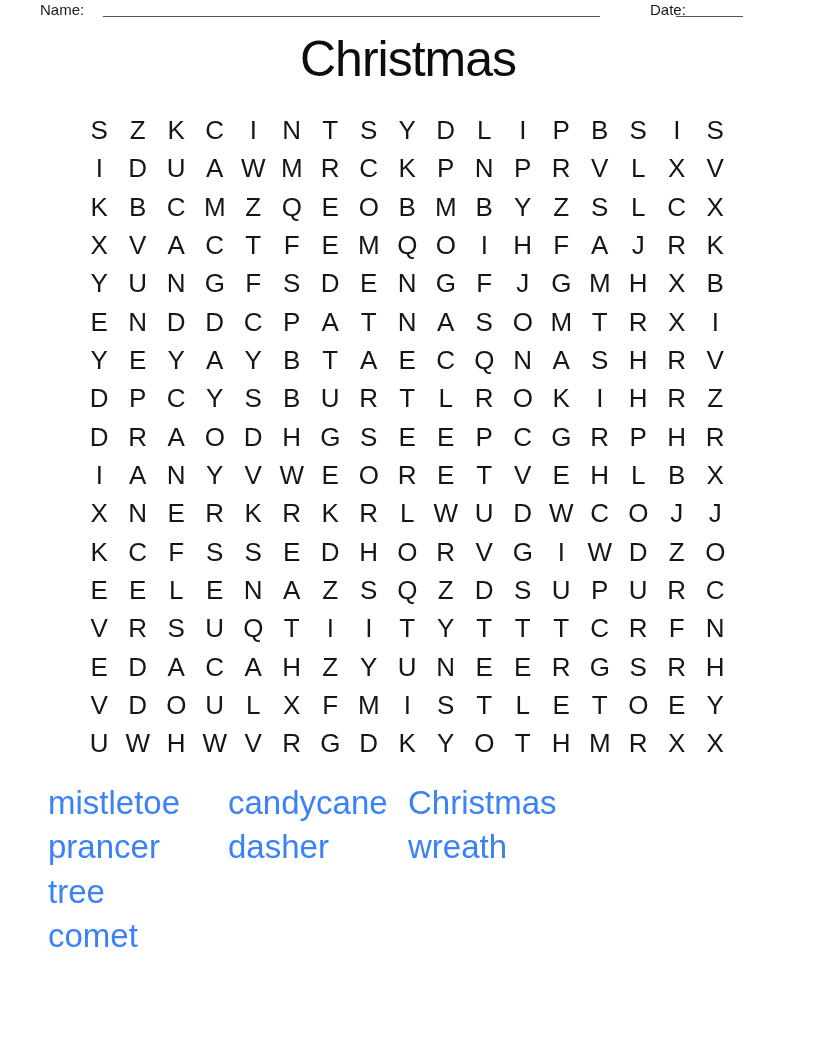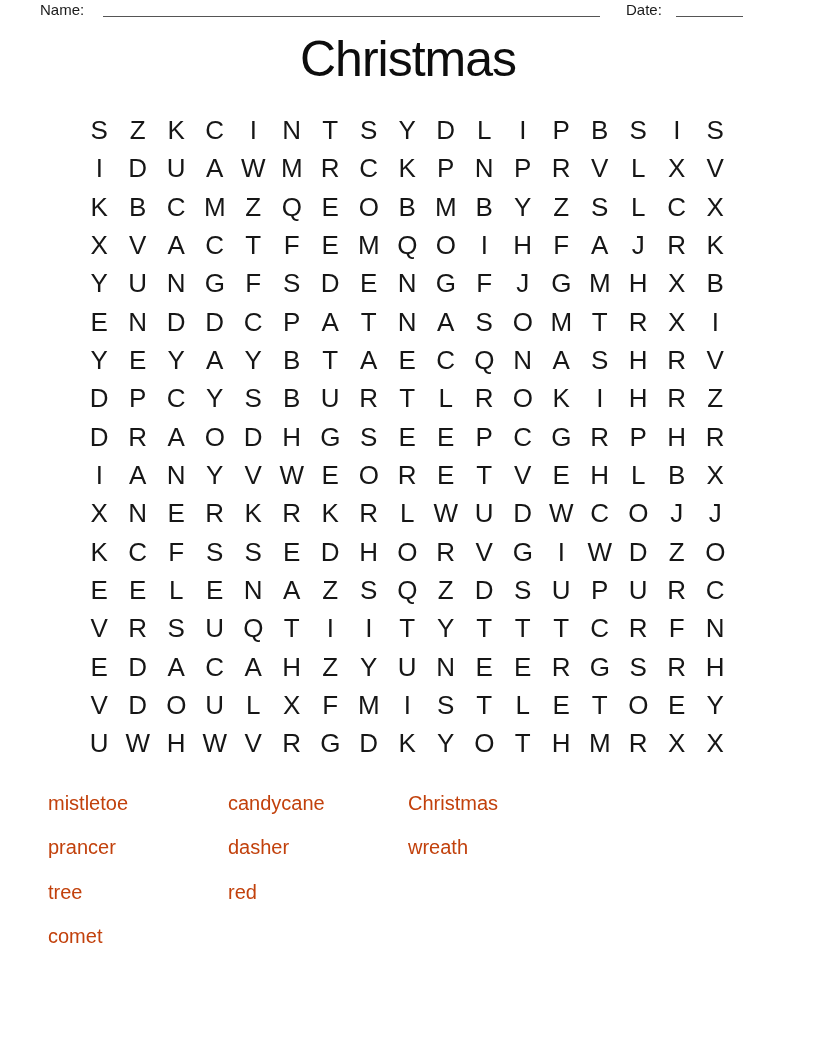--- a/index.html
+++ b/index.html
@@ -18,21 +18,21 @@
   }
   
   .hdr-label {
     position: absolute;
     top: 1px;
     font-size: 15px;
     color: #1a1a1a;
     white-space: nowrap;
   }
   .name-label { left: 40px; }
-  .date-label { left: 626px; }
+  .date-label { left: 650px; }
   .fill-line {
     position: absolute;
     top: 0;
     height: 16px;
     border-bottom: 1.5px solid var(--line, #555555);
   }
   .name-line { left: 103px; width: 497px; }
   .date-line { left: 676px; width: 67px; }
   
   .title {
@@ -69,23 +69,23 @@
   .words {
     position: absolute;
     left: 48px;
     top: 781px;
     display: grid;
     grid-template-columns: repeat(4, 180px);
     align-items: start;
   }
   .word-col { }
   .word {
-    font-size: 20px;
+    font-size: 33px;
     line-height: 44.4px;
-    color: #c2410c;
+    color: #3b82f6;
     white-space: nowrap;
   }
 </style>
 </head>
 <body>
 
 <div class="page" style="--text: #111111; --line: #555555; --bg: #ffffff;">
 
   <span class="hdr-label name-label">Name:</span>
   <div class="fill-line name-line"></div>
@@ -390,21 +390,20 @@
   <div class="words" id="word-list">
       <div class="word-col">
         <div class="word">mistletoe</div>
         <div class="word">prancer</div>
         <div class="word">tree</div>
         <div class="word">comet</div>
       </div>
       <div class="word-col">
         <div class="word">candycane</div>
         <div class="word">dasher</div>
-        <div class="word">red</div>
       </div>
       <div class="word-col">
         <div class="word">Christmas</div>
         <div class="word">wreath</div>
       </div>
     </div>
 
 </div>
 
 </body></html>

